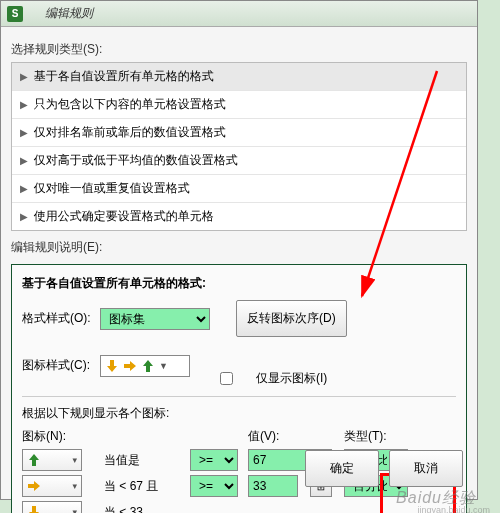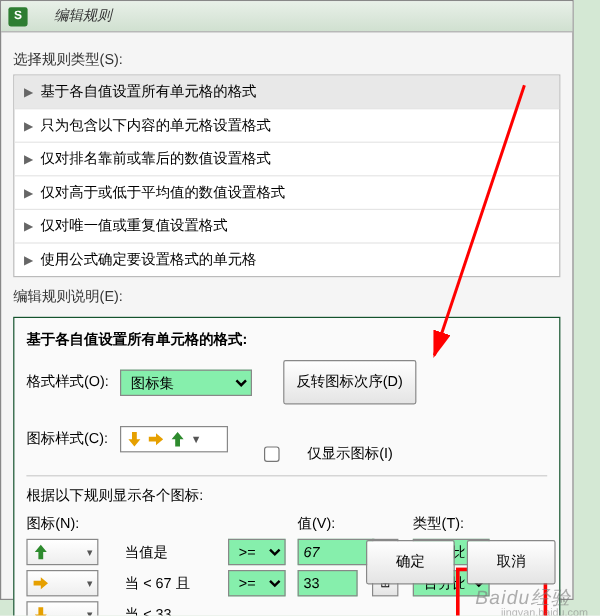--- a/index.html
+++ b/index.html
@@ -122,21 +122,21 @@
         <div class="hdr">类型(T):</div>
 
         <div class="icon-dd">
           <svg class="arrow-ic" viewBox="0 0 14 14">
               <path d="M7 1 L12 7 L9 7 L9 13 L5 13 L5 7 L2 7 Z" fill="#2e8b2e"></path>
             </svg>
           <span class="dd-caret">▾</span>
         </div>
         <div>当值是</div>
         <select style="width:48px"><option>&gt;=</option></select>
-        <input type="text" style="width: 64px; font-style: italic;" value="67">
+        <input type="text" style="width: 64px;" value="67">
         <div class="ref-btn">⊞</div>
         <select style="width:64px"><option>百分比</option></select>
 
         <div class="icon-dd">
           <svg class="arrow-ic" viewBox="0 0 14 14">
               <path d="M13 7 L7 2 L7 5 L1 5 L1 9 L7 9 L7 12 Z" fill="#e6a000"></path>
             </svg>
           <span class="dd-caret">▾</span>
         </div>
         <div>当 &lt; 67 且</div>

